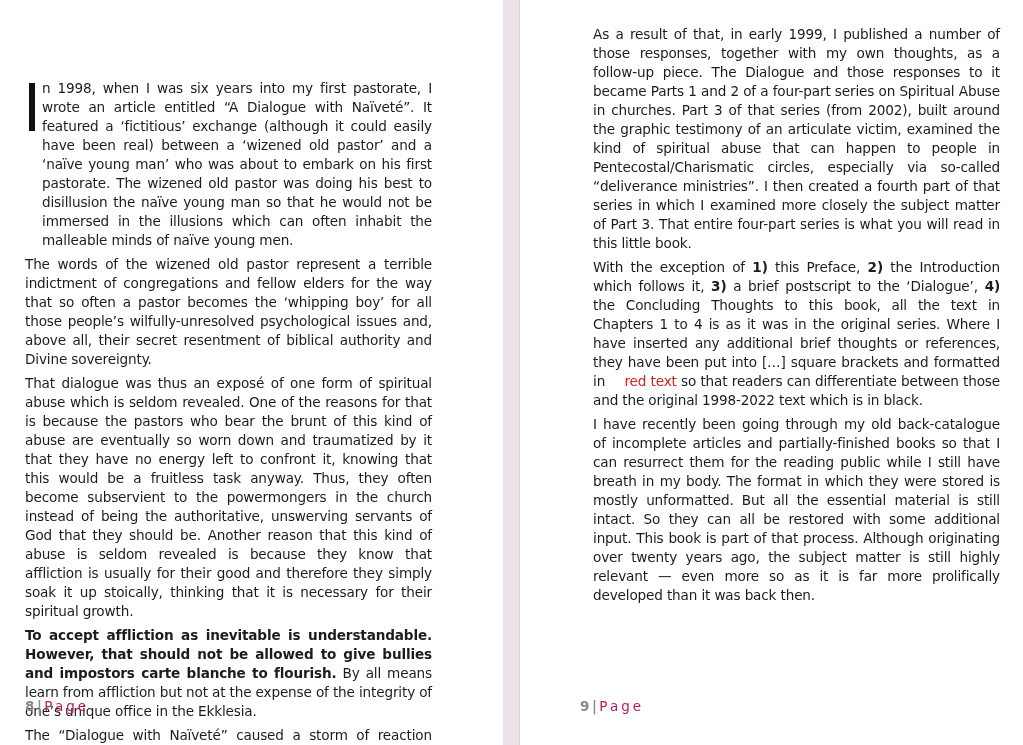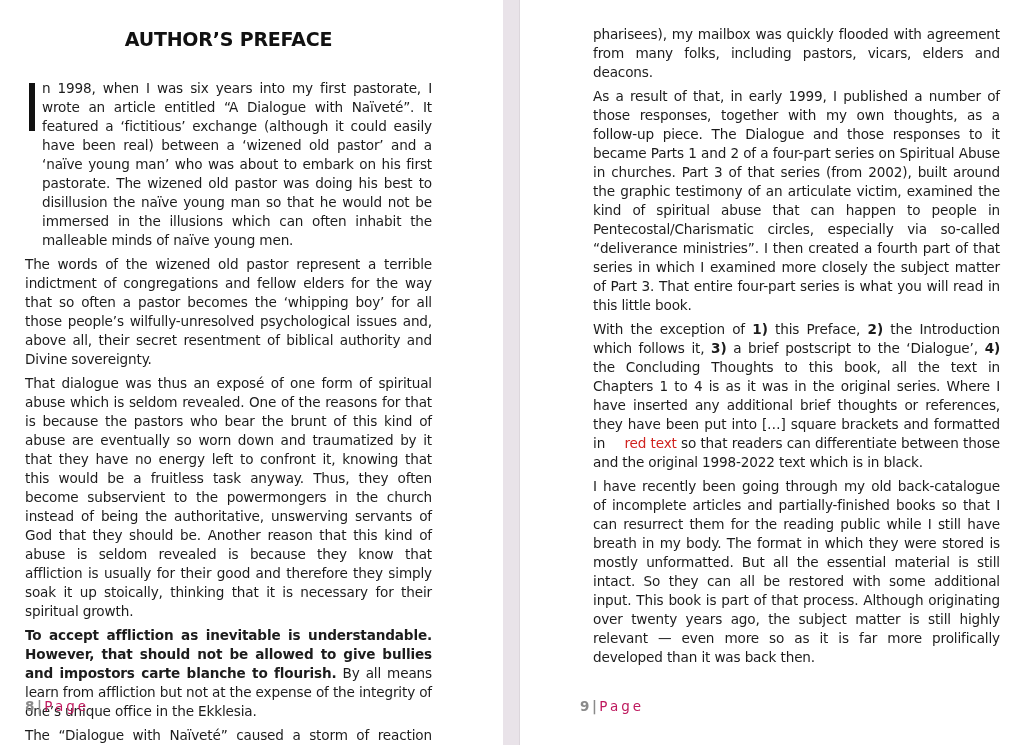--- a/index.html
+++ b/index.html
@@ -81,21 +81,20 @@
   #page-left .footer { left: 25px; }
   #page-right .footer { left: 60px; }
   .footer .num { color: #8a8a8a; font-weight: bold; }
   .footer .bar { color: #8a8a8a; font-weight: bold; margin: 0 2px; }
   .footer .word { color: #be185d; letter-spacing: 3px; }
 </style>
 </head>
 <body>
 
 <div class="page" id="page-left">
-  <div class="title">AUTHOR’S PREFACE</div>
 
   <div class="text-col">
     <p class="dropcap-wrap">
       <span class="dropcap" aria-label="I"></span>
       <span>n 1998, when I was six years into my first pastorate, I wrote an article entitled “A Dialogue with Naïveté”. It featured a ‘fictitious’ exchange (although it could easily have been real) between a ‘wizened old pastor’ and a ‘naïve young man’ who was about to embark on his first pastorate. The wizened old pastor was doing his best to disillusion the naïve young man so that he would not be immersed in the illusions which can often inhabit the malleable minds of naïve young men.</span>
     </p>
     <p>The words of the wizened old pastor represent a terrible indictment of congregations and fellow elders for the way that so often a pastor becomes the ‘whipping boy’ for all those people’s wilfully-unresolved psychological issues and, above all, their secret resentment of biblical authority and Divine sovereignty.</p>
     <p>That dialogue was thus an exposé of one form of spiritual abuse which is seldom revealed. One of the reasons for that is because the pastors who bear the brunt of this kind of abuse are eventually so worn down and traumatized by it that they have no energy left to confront it, knowing that this would be a fruitless task anyway. Thus, they often become subservient to  the powermongers in the church instead of being the authoritative, unswerving servants of God that they should be. Another reason that this kind of abuse is seldom revealed is because they know that affliction is usually for their good and therefore they simply soak it up stoically, thinking that it is necessary for their spiritual growth.</p>
     <p>
       <span class="bold">To accept affliction as inevitable is understandable. However, that should not be allowed to give bullies and impostors </span><span class="bold ital">carte blanche</span><span class="bold"> to flourish.</span><span> By all means learn from affliction but not at the expense of the integrity of one’s unique office in the </span><span class="ital">Ekklesia</span><span>.</span>
@@ -105,21 +104,20 @@
 
   <div class="footer">
     <span class="num">8</span><span class="bar">|</span><span class="word">Page</span>
   </div>
 </div>
 
 <div class="gutter"></div>
 
 <div class="page" id="page-right">
   <div class="text-col">
-    <p>pharisees), my mailbox was quickly flooded with agreement from many folks, including pastors, vicars, elders and deacons.</p>
     <p>As a result of that, in early 1999, I published a number of those responses, together with my own thoughts, as a follow-up piece. The Dialogue and those responses to it became Parts 1 and 2 of a four-part series on Spiritual Abuse in churches. Part 3 of that series (from 2002), built around the graphic testimony of an articulate victim, examined the kind of spiritual abuse that can happen to people in Pentecostal/Charismatic circles, especially via so-called “deliverance ministries”. I then created a fourth part of that series in which I examined more closely the subject matter of Part 3. That entire four-part series is what you will read in this little book.</p>
     <p>
       <span>With the exception of </span><span class="bold">1)</span><span> this Preface, </span><span class="bold">2)</span><span> the Introduction which follows it, </span><span class="bold">3)</span><span> a brief postscript to the ‘Dialogue’, </span><span class="bold">4)</span><span> the Concluding Thoughts to this book, all the text in Chapters 1 to 4 is as it was in the original series. Where I have inserted any additional brief thoughts or references, they have been put into […] square brackets and formatted in </span><span class="red">red text</span><span> so that readers can differentiate between those and the original 1998-2022 text which is in black.</span>
     </p>
     <p>I have recently been going through my old back-catalogue of incomplete articles and partially-finished books so that I can resurrect them for the reading public while I still have breath in my body. The format in which they were stored is mostly unformatted. But all the essential material is still intact. So they can all be restored with some additional input. This book is part of that process. Although originating over twenty years ago, the subject matter is still highly relevant — even more so as it is far more prolifically developed than it was back then.</p>
 
   </div>
 
   <div class="footer">
     <span class="num">9</span><span class="bar">|</span><span class="word">Page</span>

